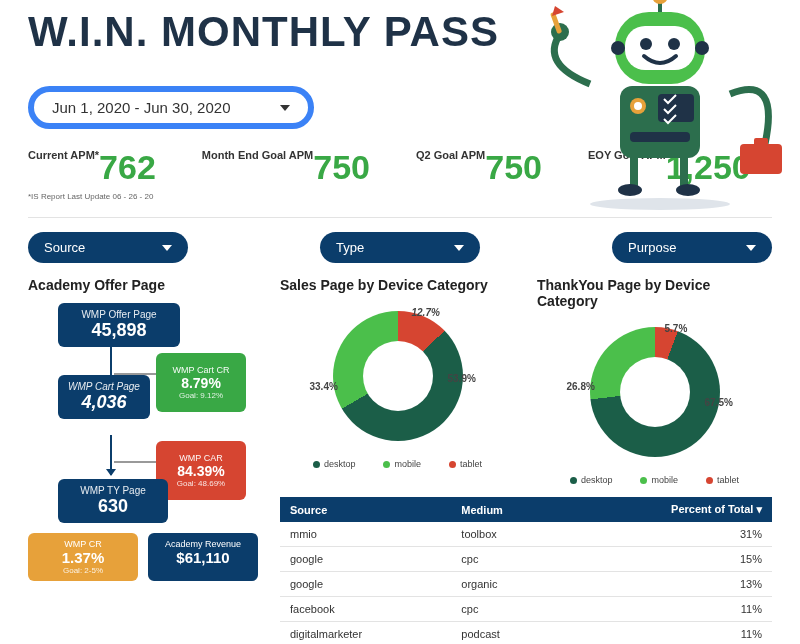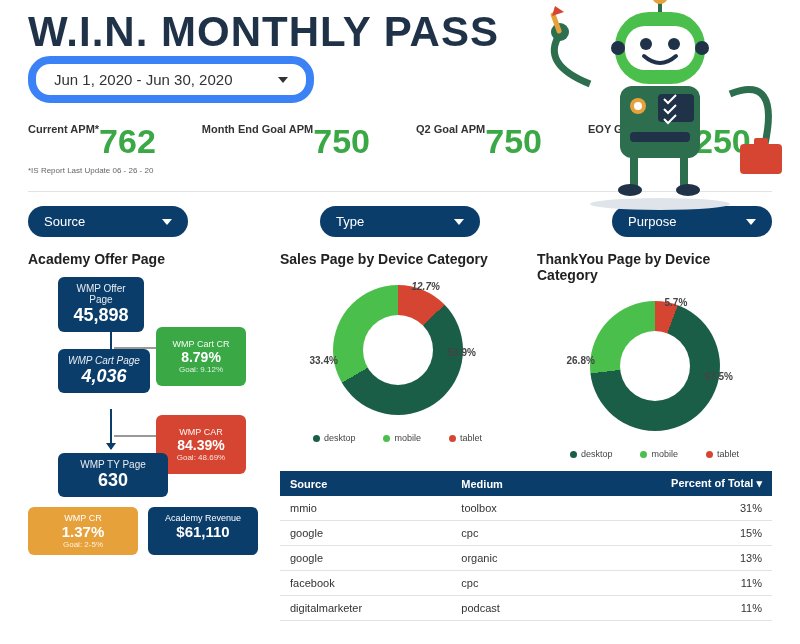--- a/index.html
+++ b/index.html
@@ -1,18 +1,18 @@
 <!DOCTYPE html>
 <html><head>
 <meta charset="utf-8">
 <style>
   * { margin: 0; padding: 0; box-sizing: border-box; }
   body { font-family: -apple-system, BlinkMacSystemFont, "Segoe UI", Arial, sans-serif; background: #fff; width: 800px; height: 644px; overflow: hidden; position: relative; padding: 0 28px; }
   .title { font-family: "Arial Black", Impact, sans-serif; font-weight: 900; font-size: 42px; letter-spacing: 1px; color: #1f3247; margin-top: 8px; }
-  .date-pill { margin-top: 0; display: inline-flex; align-items: center; border: 8px solid #3b82f6; border-radius: 22px; padding: 7px 18px; width: 286px; justify-content: space-between; }
+  .date-pill { margin-top: 30px; display: inline-flex; align-items: center; border: 6px solid #3b82f6; border-radius: 22px; padding: 7px 18px; width: 286px; justify-content: space-between; }
   .date-pill span { font-size: 15px; color: #333; }
   .caret { width: 0; height: 0; border-left: 5px solid transparent; border-right: 5px solid transparent; border-top: 6px solid #333; }
   .metrics { display: flex; gap: 46px; margin-top: 20px; }
   .metric { display: flex; }
   .metric .label { font-size: 11px; color: #333; font-weight: 600; }
   .metric .value { font-size: 34px; font-weight: 600; color: #39a845; line-height: 1.1; }
   .footnote { font-size: 8px; color: #666; margin-top: 6px; }
   .sep { height: 1px; background: #e3e3e3; margin: 16px 0 14px; }
   .filter-row { display: flex; gap: 30px; }
   .filter-pill { background: #0b3d6b; color: #fff; border-radius: 18px; padding: 8px 16px; width: 160px; display: flex; align-items: center; justify-content: space-between; font-size: 13px; }
@@ -150,21 +150,21 @@
     <span>Purpose</span>
       <span class="caret"></span>
   </div>
 </div>
 
 <div class="main">
 
   <div class="col-left">
     <div class="sect-title">Academy Offer Page</div>
     <div class="funnel">
-      <div class="node" style="left:30px; top:0; width:86px;">
+      <div class="node" style="left:30px; top:0; width:122px;">
         <div class="nl">WMP Offer Page</div>
         <div class="nv">45,898</div>
       </div>
       <div class="arrow" style="top:44px; height:40px;"></div>
       <div class="callout green" style="left:128px; top:50px; width:90px;">
         <div class="cl">WMP Cart CR</div>
         <div class="cv">8.79%</div>
         <div class="cg">Goal: 9.12%</div>
       </div>
       <div class="conn" style="left:86px; top:70px; width:42px;"></div>

